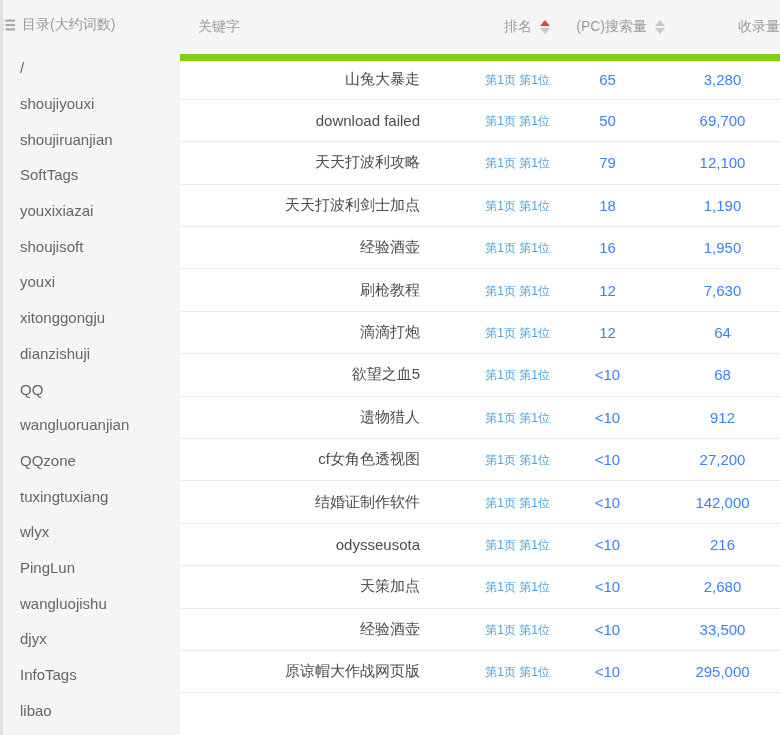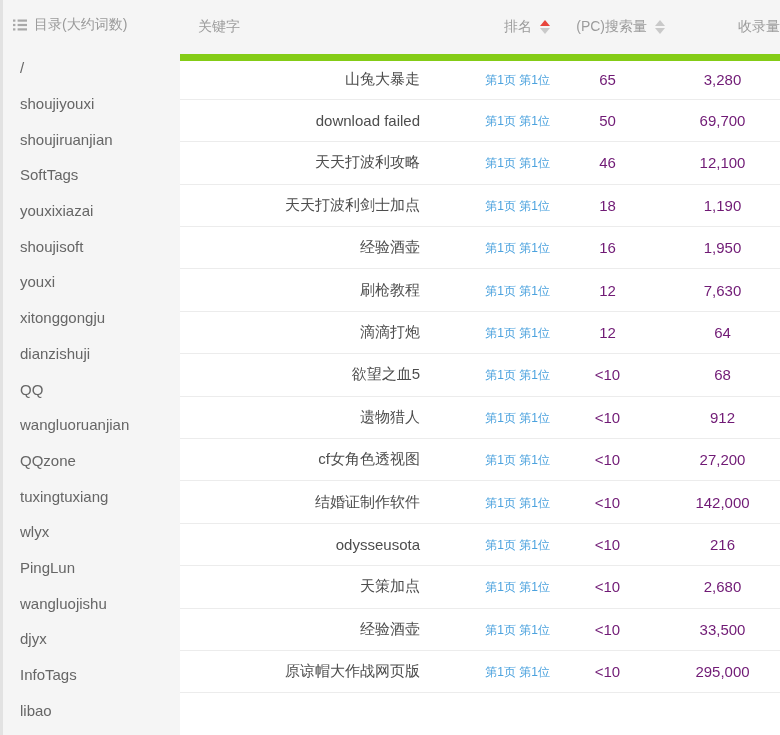--- a/index.html
+++ b/index.html
@@ -3,39 +3,39 @@
 <meta charset="utf-8">
 <style>
   * { margin:0; padding:0; box-sizing:border-box; }
   html,body { width:780px; height:735px; overflow:hidden; }
   body { font-family:"Liberation Sans", sans-serif; background:#fff; }
   .app { display:flex; width:780px; height:735px; }
 
   
   .sidebar { position:relative; width:180px; flex-shrink:0; background:#f5f5f5; height:735px; overflow:hidden; }
   .edge-strip { position:absolute; left:0; top:0; width:3px; height:735px; background:#e2e2e2; }
-  .side-header { height:50px; display:flex; align-items:center; padding-left:13px; color:#9a9a9a; font-size:14px; }
+  .side-header { height:50px; display:flex; align-items:center; padding-left:1px; color:#9a9a9a; font-size:14px; }
   .side-header svg { display:block; }
   .side-header .lbl { margin-left:7px; }
   .side-list { }
   .side-item { height:35.7px; display:flex; align-items:center; padding-left:20px;
                font-size:15px; color:#666; cursor:pointer; white-space:nowrap; }
 
   
   .main { width:600px; }
   table { width:600px; border-collapse:collapse; table-layout:fixed; }
   col.c1 { width:240px; } col.c2 { width:130px; } col.c3 { width:115px; } col.c4 { width:115px; }
   thead th { height:57px; background:#f5f5f5; border-bottom:7px solid #84cc16;
              font-weight:normal; font-size:14px; color:#9c9c9c; vertical-align:middle; }
   th.c-kw, td.c-kw { text-align:left; padding-left:18px; }
   th.c-mid, td.c-mid { text-align:right;margin-top:26px; }
   tbody td { height:42.4px; border-bottom:1px solid #ececec; background:#fff;
              vertical-align:middle; font-size:15px; color:#555; }
   td.c-kw { color:#4d4d4d;text-align:right; }
-  td.c-num { text-align:center; color:#701a75; }
+  td.c-num { text-align:center; color:#3b82f6; }
   .rank-link { color:#4ba2de; text-decoration:none; font-size:12px; cursor:pointer; }
 
   
   .sorter { display:inline-flex; flex-direction:column; gap:2px; margin-left:8px;
             vertical-align:middle; cursor:pointer; }
   .tri-up { width:0; height:0; border-left:5px solid transparent; border-right:5px solid transparent;
             border-bottom:6px solid #c9c9c9; }
   .tri-down { width:0; height:0; border-left:5px solid transparent; border-right:5px solid transparent;
               border-top:6px solid #c9c9c9; }
   .tri-up.active { border-bottom-color:#e8453c; }
@@ -116,21 +116,21 @@
           </tr>
           <tr>
             <td class="c-kw">download failed</td>
             <td class="c-mid"><a class="rank-link">第1页 第1位</a></td>
             <td class="c-num">50</td>
             <td class="c-num">69,700</td>
           </tr>
           <tr>
             <td class="c-kw">天天打波利攻略</td>
             <td class="c-mid"><a class="rank-link">第1页 第1位</a></td>
-            <td class="c-num">46</td>
+            <td class="c-num">79</td>
             <td class="c-num">12,100</td>
           </tr>
           <tr>
             <td class="c-kw">天天打波利剑士加点</td>
             <td class="c-mid"><a class="rank-link">第1页 第1位</a></td>
             <td class="c-num">18</td>
             <td class="c-num">1,190</td>
           </tr>
           <tr>
             <td class="c-kw">经验酒壶</td>

